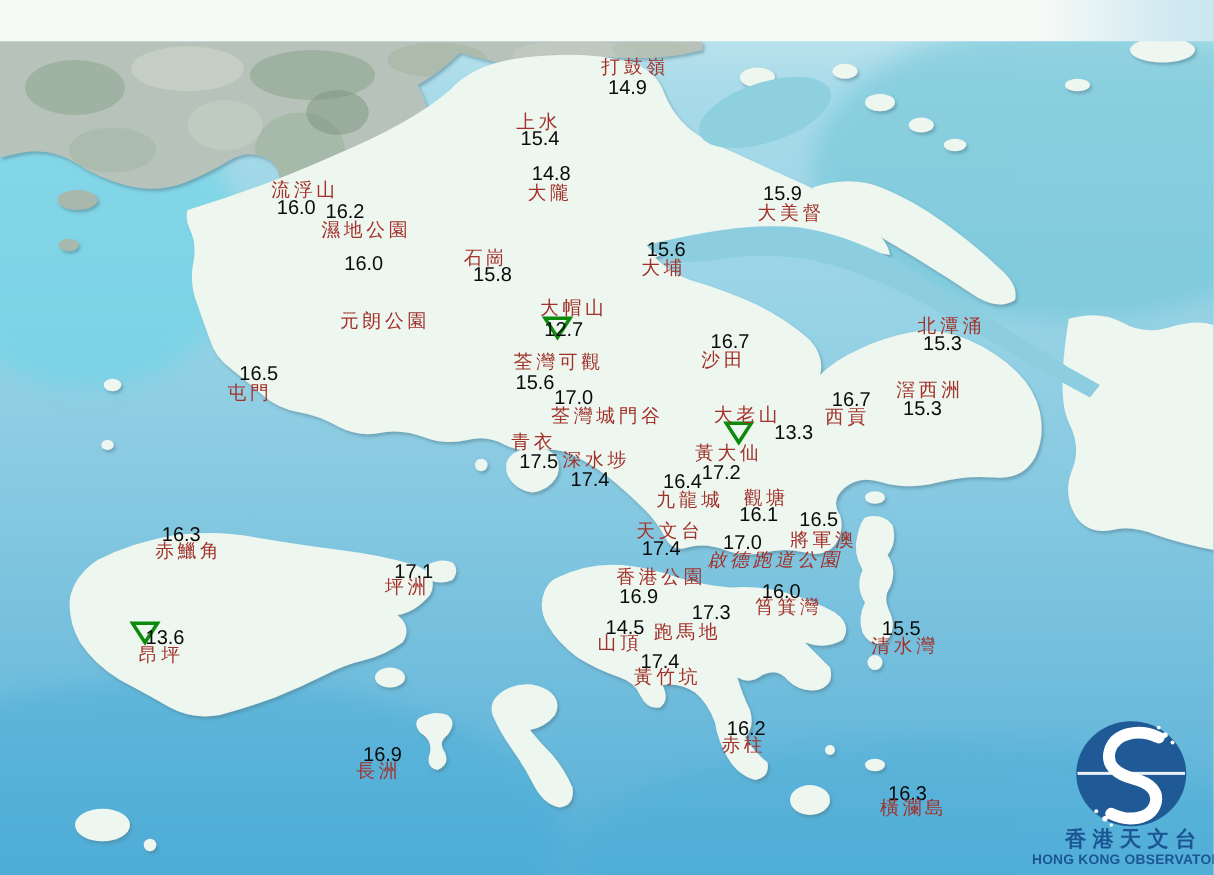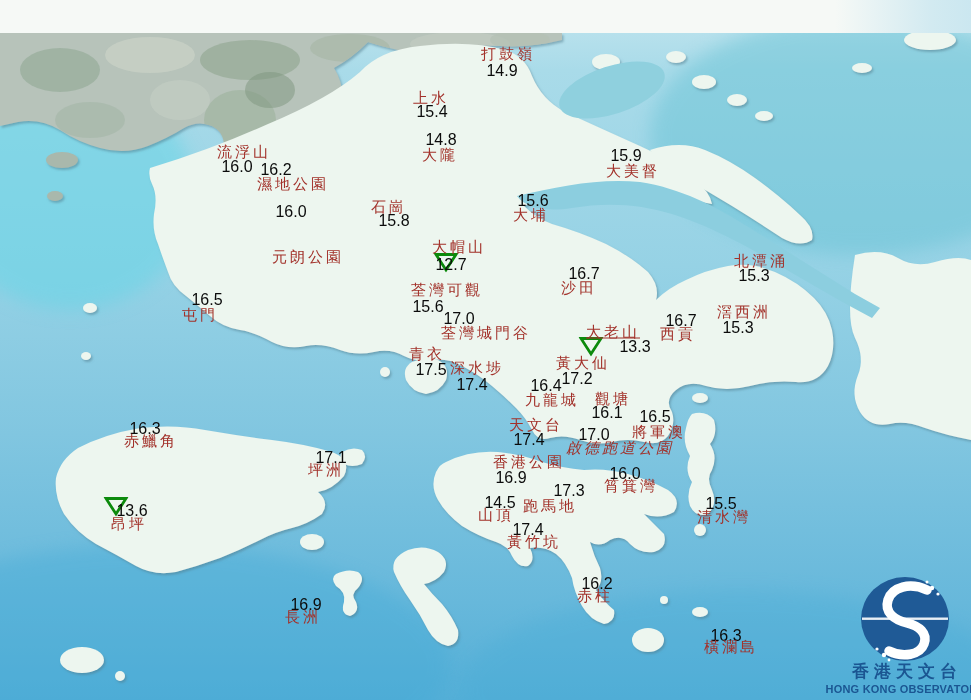--- a/index.html
+++ b/index.html
@@ -194,21 +194,21 @@
       <div class="st-value" style="left: 207px; top: 300px;">16.5</div>
       <div class="st-name" style="left: 200px; top: 315px;">屯門</div>
       <div class="st-value" style="left: 431px; top: 370px;">17.5</div>
       <div class="st-name" style="left: 427px; top: 354px;">青衣</div>
       <div class="st-value" style="left: 472px; top: 385px;">17.4</div>
       <div class="st-name" style="left: 477px; top: 368px;">深水埗</div>
       <div class="st-marker" style="left: 591px; top: 346px;"><svg width="25" height="21" viewBox="0 0 25 21">
           <polygon points="2.5,3 22.5,3 12.5,18.5" fill="none" stroke="#0C8A0C" stroke-width="2.8"></polygon>
         </svg></div>
       <div class="st-value" style="left: 599px; top: 347px; margin-left: 36px;">13.3</div>
-      <div class="st-name" style="left: 613px; top: 332px; text-decoration: underline;">大老山</div>
+      <div class="st-name" style="left: 598px; top: 332px;">大老山</div>
       <div class="st-value" style="left: 577px; top: 379px;">17.2</div>
       <div class="st-name" style="left: 583px; top: 363px;">黃大仙</div>
       <div class="st-value" style="left: 546px; top: 386px;">16.4</div>
       <div class="st-name" style="left: 552px; top: 400px;">九龍城</div>
       <div class="st-value" style="left: 607px; top: 413px;">16.1</div>
       <div class="st-name" style="left: 613px; top: 399px;">觀塘</div>
       <div class="st-value" style="left: 529px; top: 440px;">17.4</div>
       <div class="st-name" style="left: 536px; top: 425px;">天文台</div>
       <div class="st-value" style="left: 655px; top: 417px;">16.5</div>
       <div class="st-name" style="left: 659px; top: 432px;">將軍澳</div>

